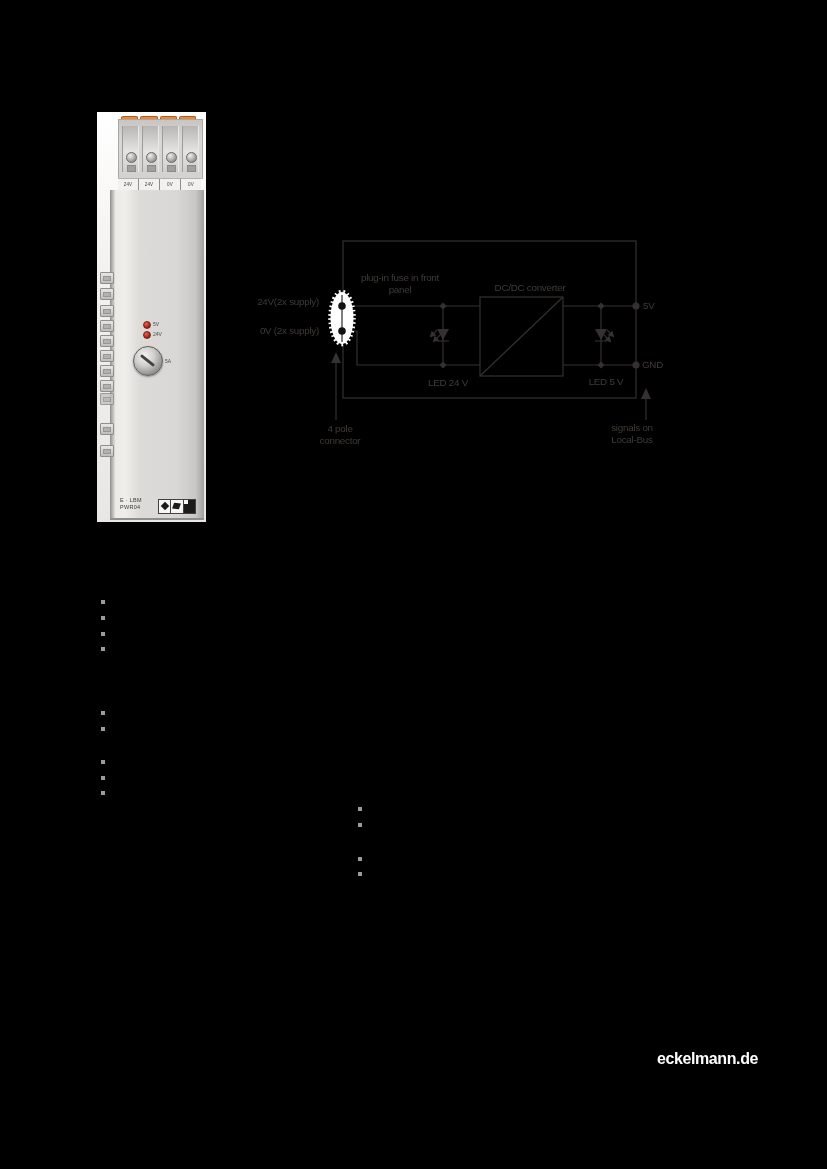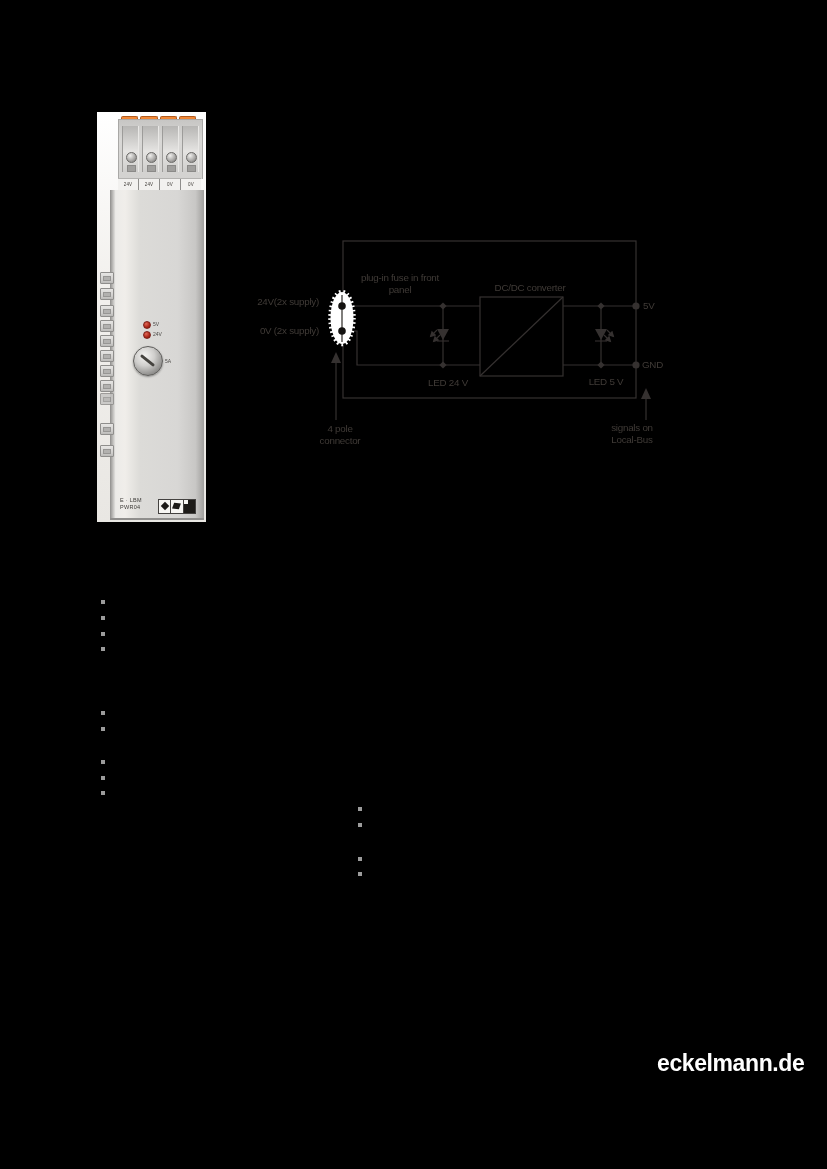--- a/index.html
+++ b/index.html
@@ -60,21 +60,21 @@
   .tab::after{content:"";position:absolute;left:2px;top:3px;width:6px;height:3px;
               background:#b2b1af;border:1px solid #979694;}
   .tab.dim{background:#c6c5c3;opacity:0.85;}
 
   
   svg text{font-family:"Liberation Sans",sans-serif;font-size:9.8px;fill:#403b37;
            letter-spacing:-0.25px;}
 
   
   .bullet{position:absolute;width:4px;height:4px;background:#9c9c9c;}
-  .logo{position:absolute;left:657px;top:1050px;font-size:23px;font-weight:700;
+  .logo{position:absolute;left:657px;top:1050px;font-size:16px;font-weight:700;
         color:#ffffff;letter-spacing:-0.4px;}
 </style>
 </head>
 <body>
 
 <div style="position:absolute;inset:0;">
 
   <div class="photo">
     <div class="clamp" style="left:24px;width:15px;"></div>
     <div class="clamp" style="left:43px;width:16px;"></div>

